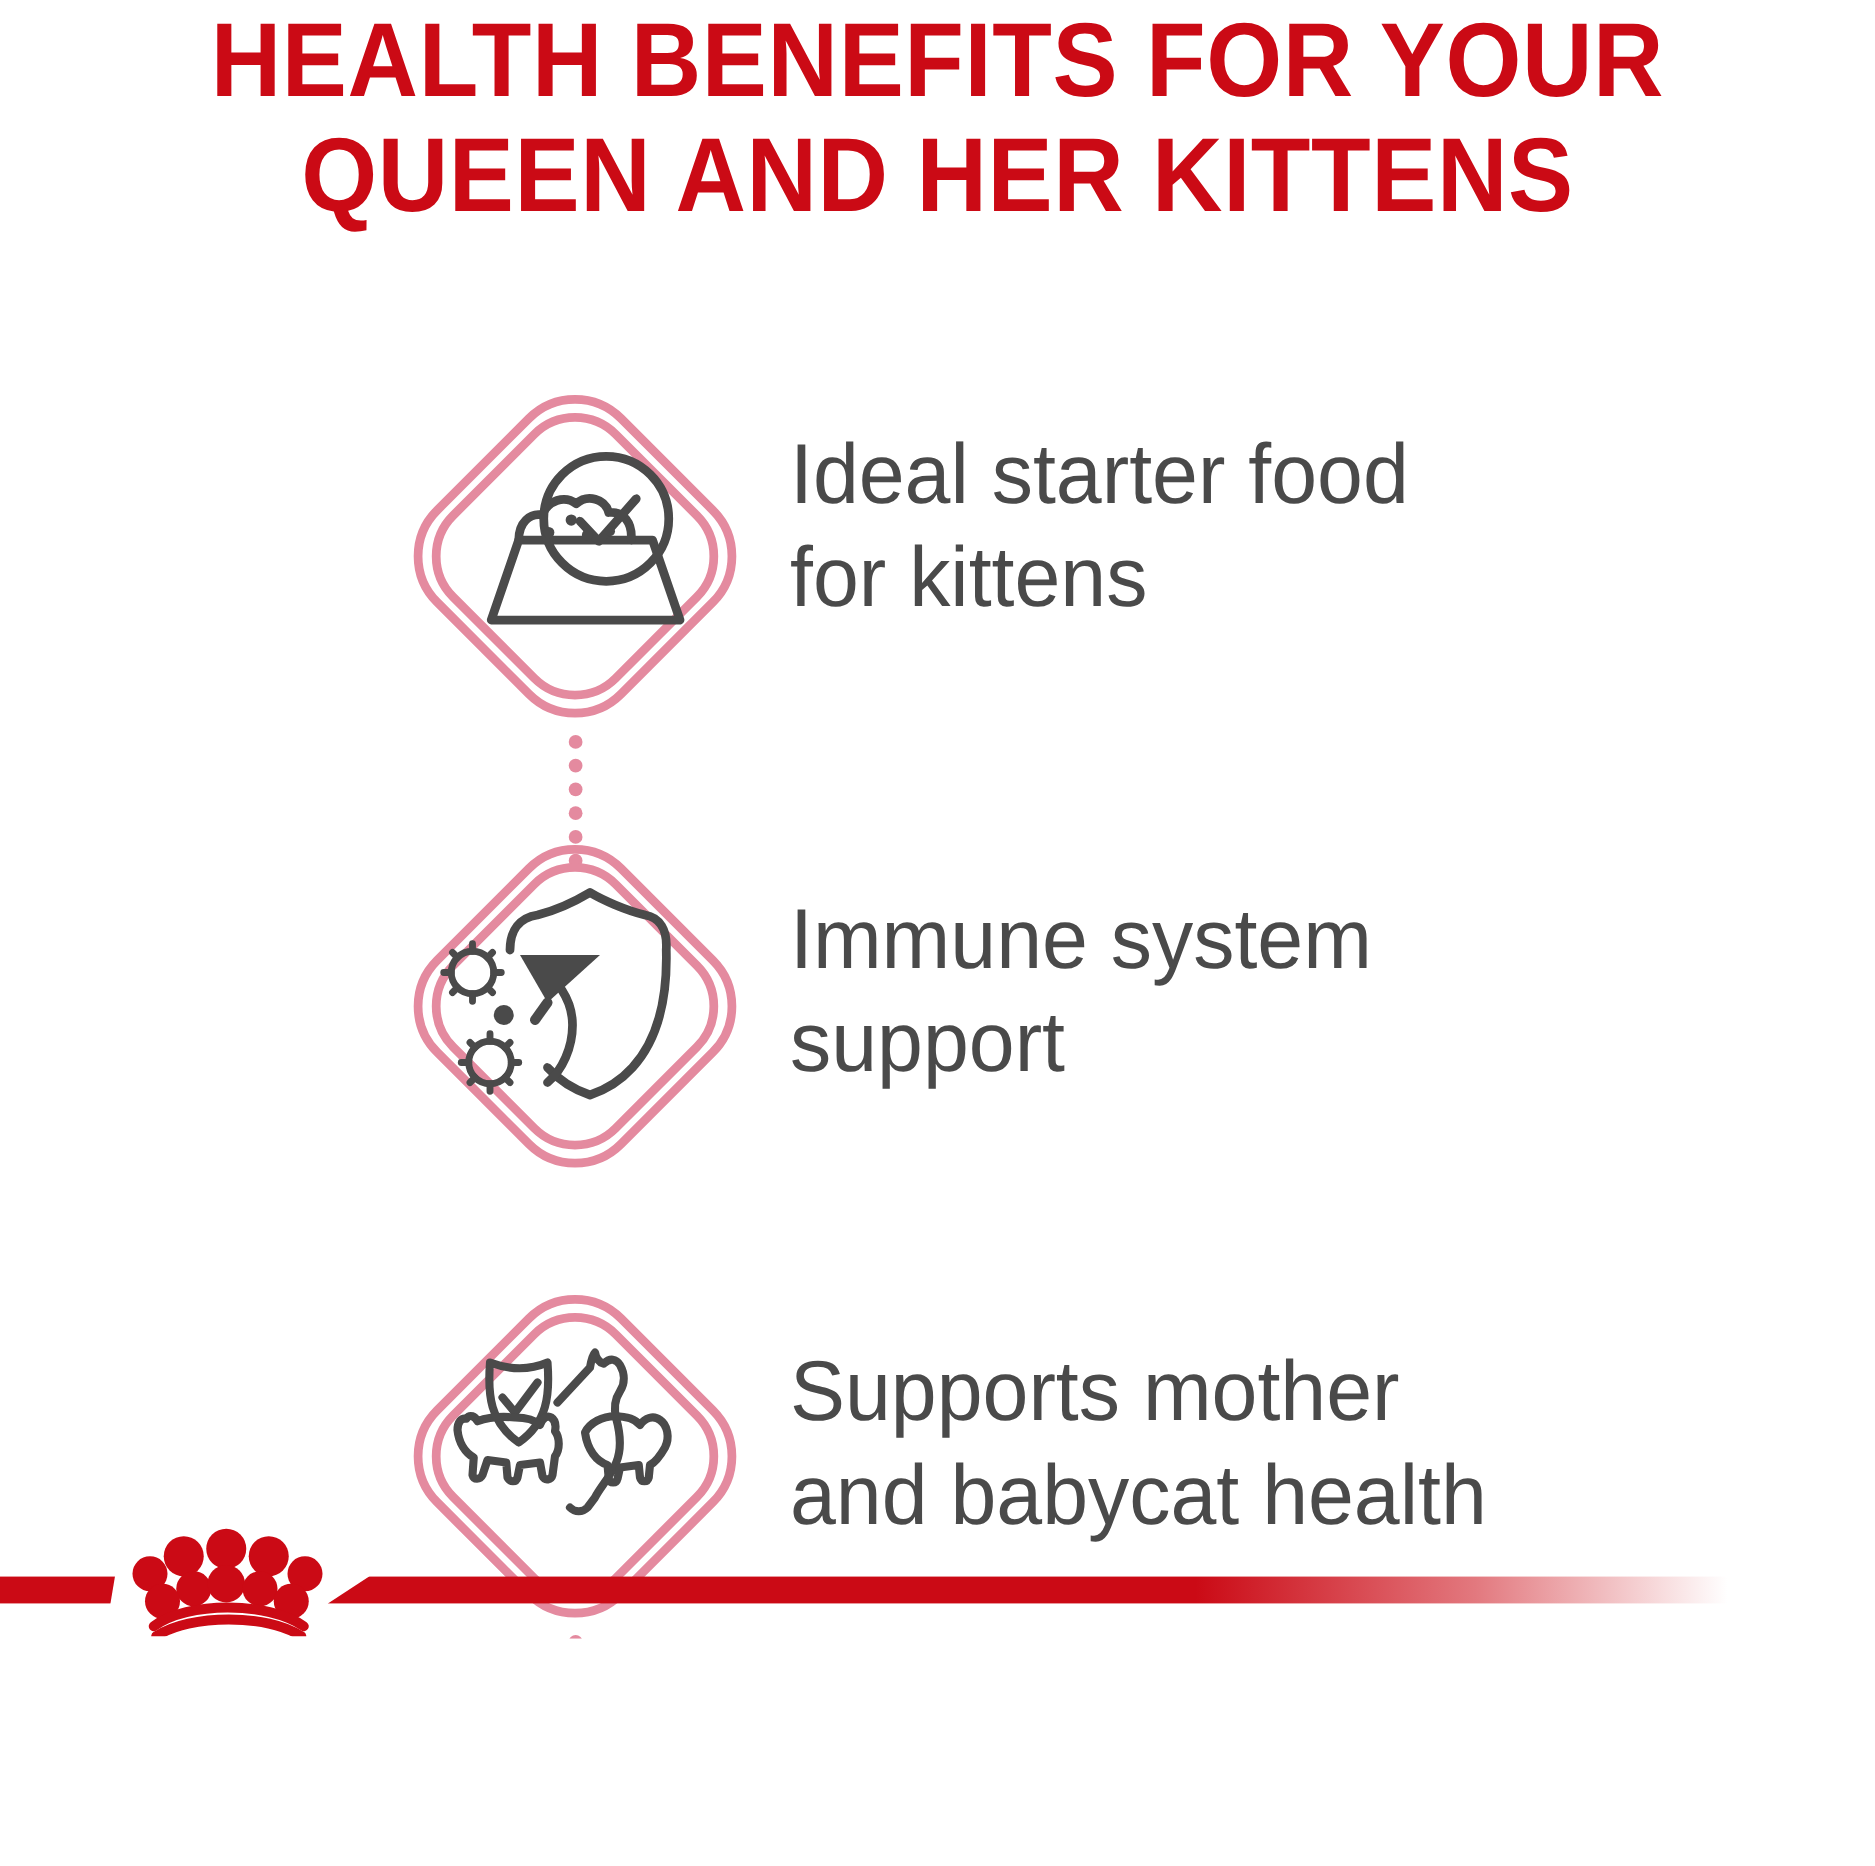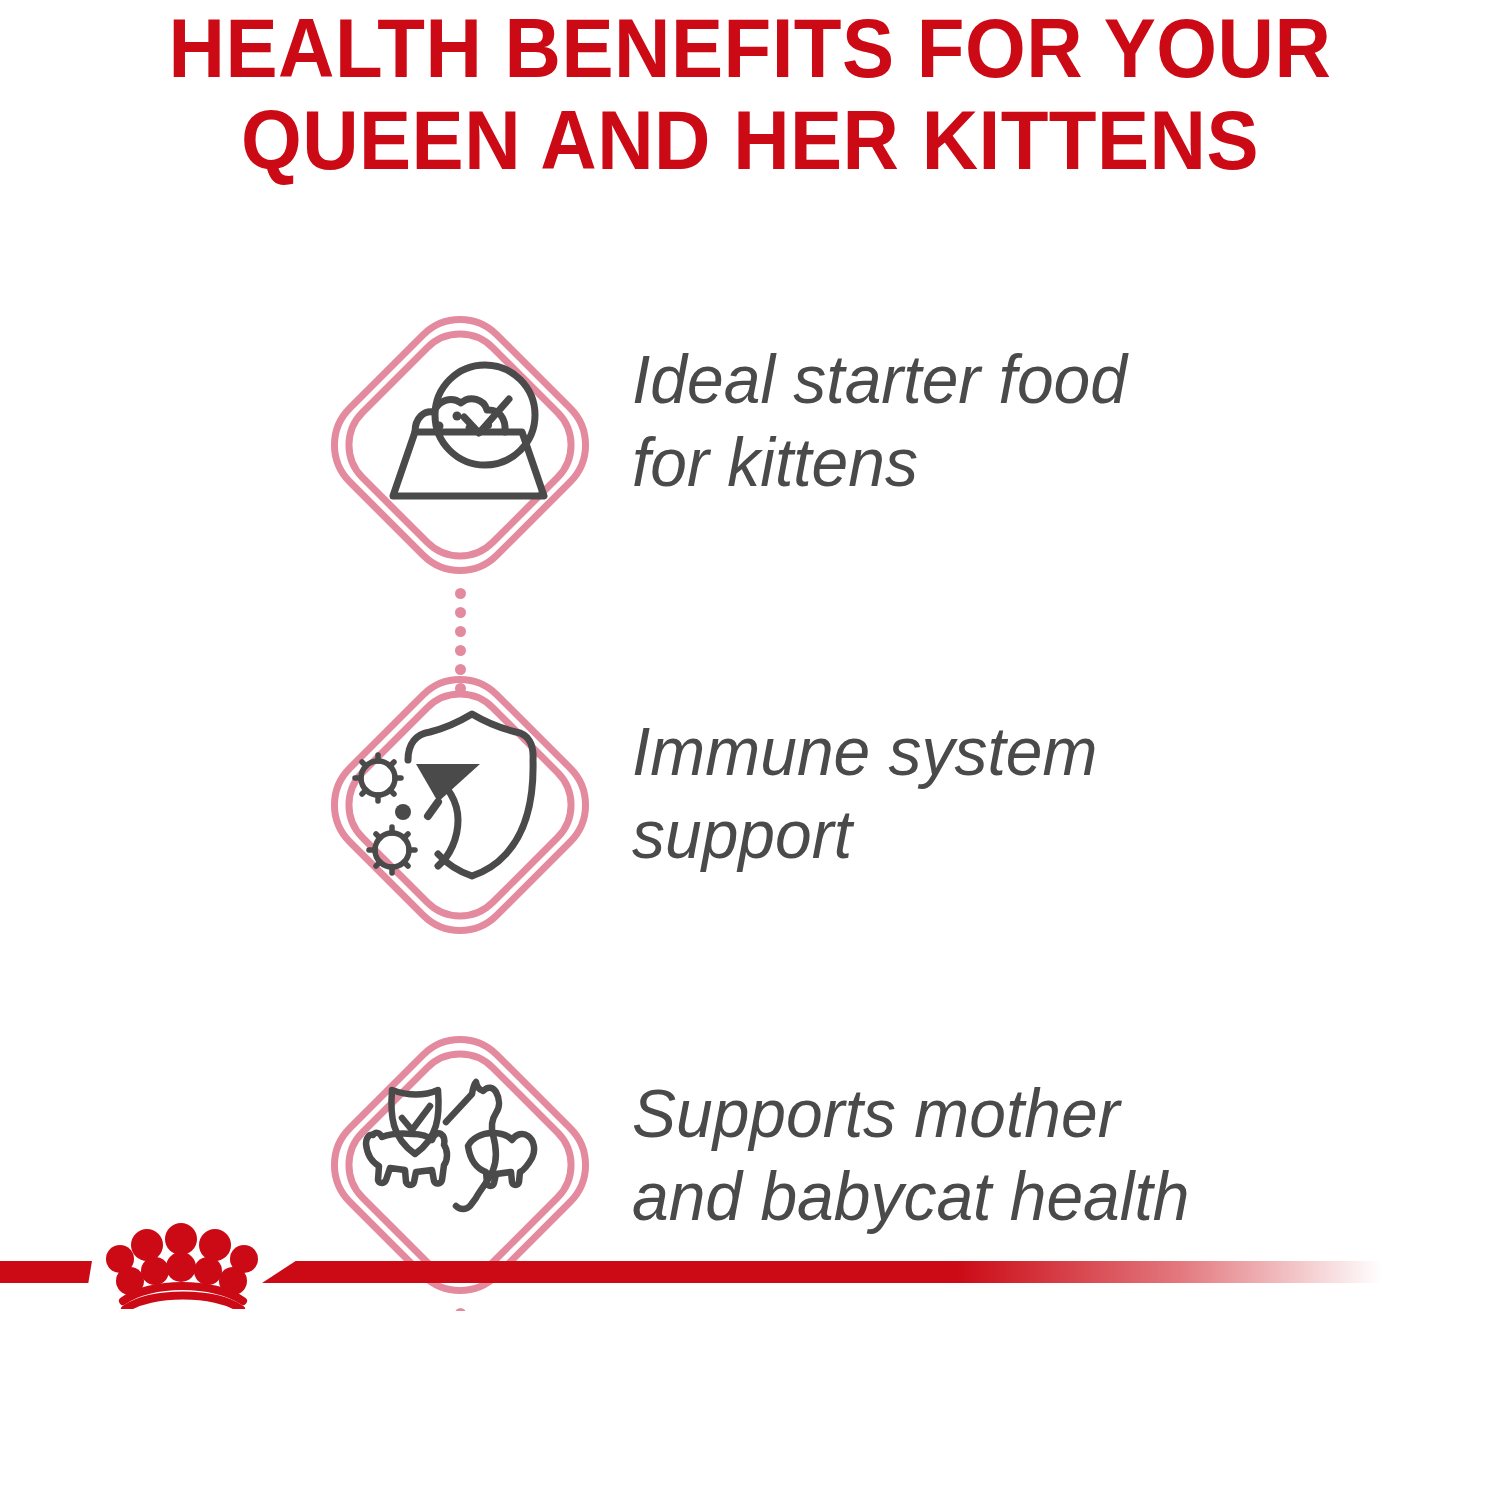--- a/index.html
+++ b/index.html
@@ -39,21 +39,20 @@
     transform-origin: center top;
     white-space: nowrap;
   }
 
   
   .benefits {
     position: absolute;
     left: 0;
     top: 300px;
     width: 1500px;
-    font-style: italic;
   }
   .benefit-row {
     position: relative;
     height: 360px;
   }
   .icon-cell {
     position: absolute;
     left: 320px;
     top: 0;
     width: 280px;

